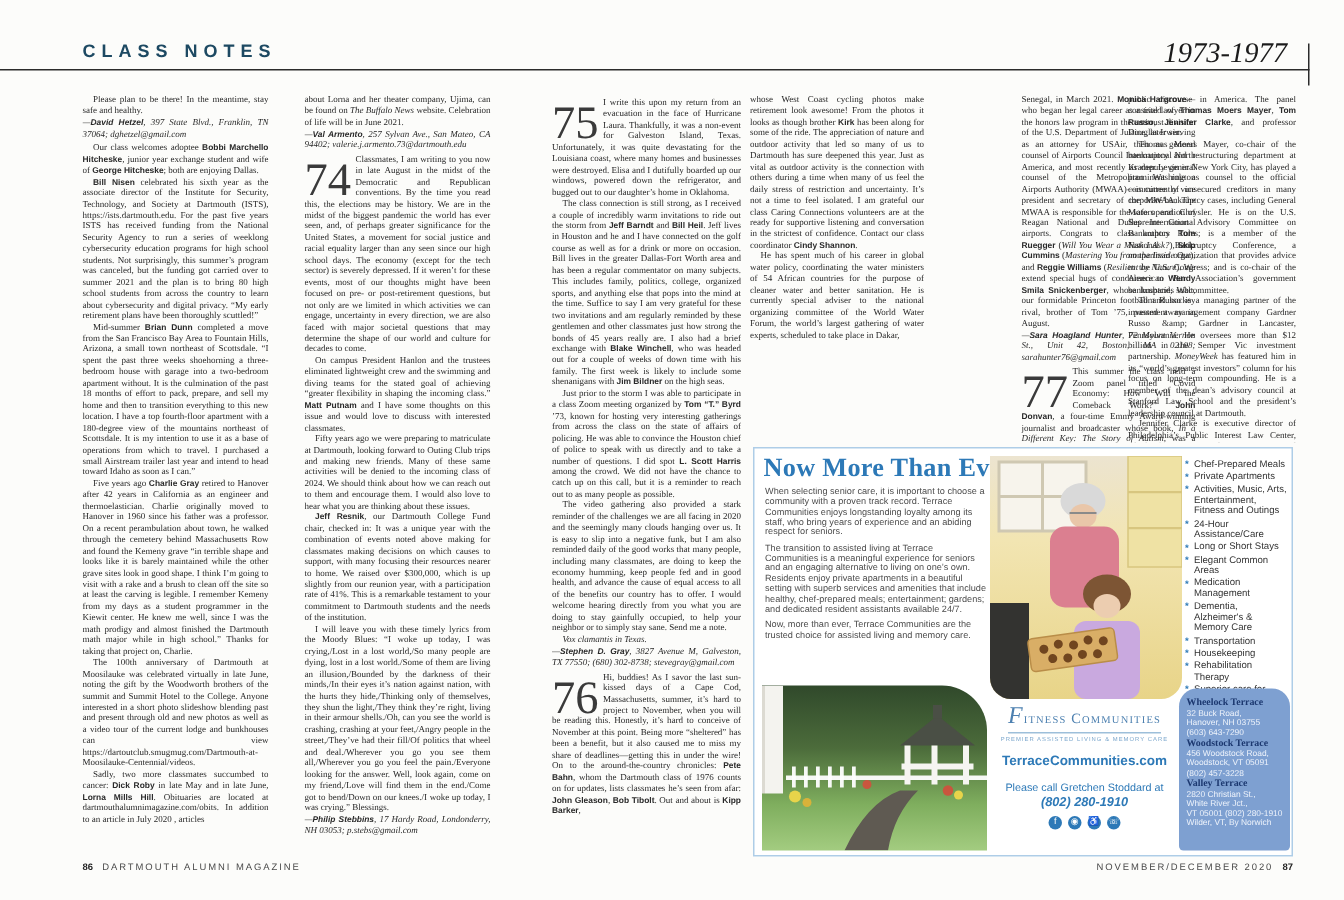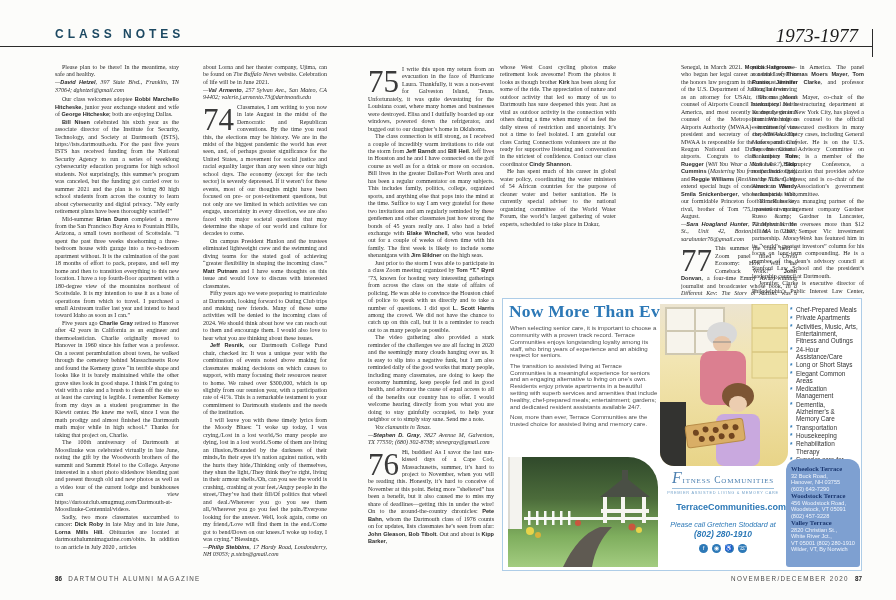--- a/index.html
+++ b/index.html
@@ -51,22 +51,22 @@
       border-radius:12px 12px 3px 3px;padding:6px 5px;box-sizing:border-box;}
   .loc-name{font-family:"Liberation Serif",serif;font-weight:bold;color:#1c3870;font-size:6.6px;line-height:7.6px;}
   .loc-line{color:#eef3fb;font-size:5.6px;line-height:6.5px;}
   #ad-photo-gazebo{position:absolute;left:5px;top:158px;width:150px;height:110px;overflow:hidden;
       border-radius:0 30px 0 0;background:linear-gradient(180deg,#30492b 0%,#4c6c3b 38%,#7fae5e 72%,#a3cc80 100%);}
   #ad-logoblock{position:absolute;left:157px;top:170px;width:126px;text-align:center;color:#2d79b7;}
   .logo-name{font-family:"Liberation Serif",serif;font-variant:small-caps;font-size:9.5px;
       letter-spacing:0.8px;color:#4d80b0;border-bottom:0.8px solid #9dbfda;padding-bottom:1px;display:inline-block;}
   .logo-name::first-letter{font-size:16px;font-style:italic;}
   .logo-tagline{font-size:3.9px;letter-spacing:0.7px;text-transform:uppercase;color:#7aa6cc;margin-top:1px;}
-  .ad-website{margin-top:7px;font-weight:bold;font-size:9px;color:#2d79b7;text-align:right;}
-  .ad-contact1{margin-top:8px;font-size:7.2px;color:#2d79b7;font-style:italic;}
+  .ad-website{margin-top:7px;font-weight:bold;font-size:9px;color:#2d79b7;}
+  .ad-contact1{margin-top:8px;font-size:7.2px;color:#2d79b7;}
   .ad-contact2{font-weight:bold;font-size:8.5px;color:#2d79b7;font-style:italic;}
   #ad-social{margin-top:5px;display:flex;justify-content:center;gap:4px;}
   .soc{width:9px;height:9px;border-radius:50%;background:#2d79b7;color:#fff;font-size:6px;
        line-height:9px;text-align:center;display:inline-block;}
 </style>
 </head>
 <body>
 
 <div class="page">
 

